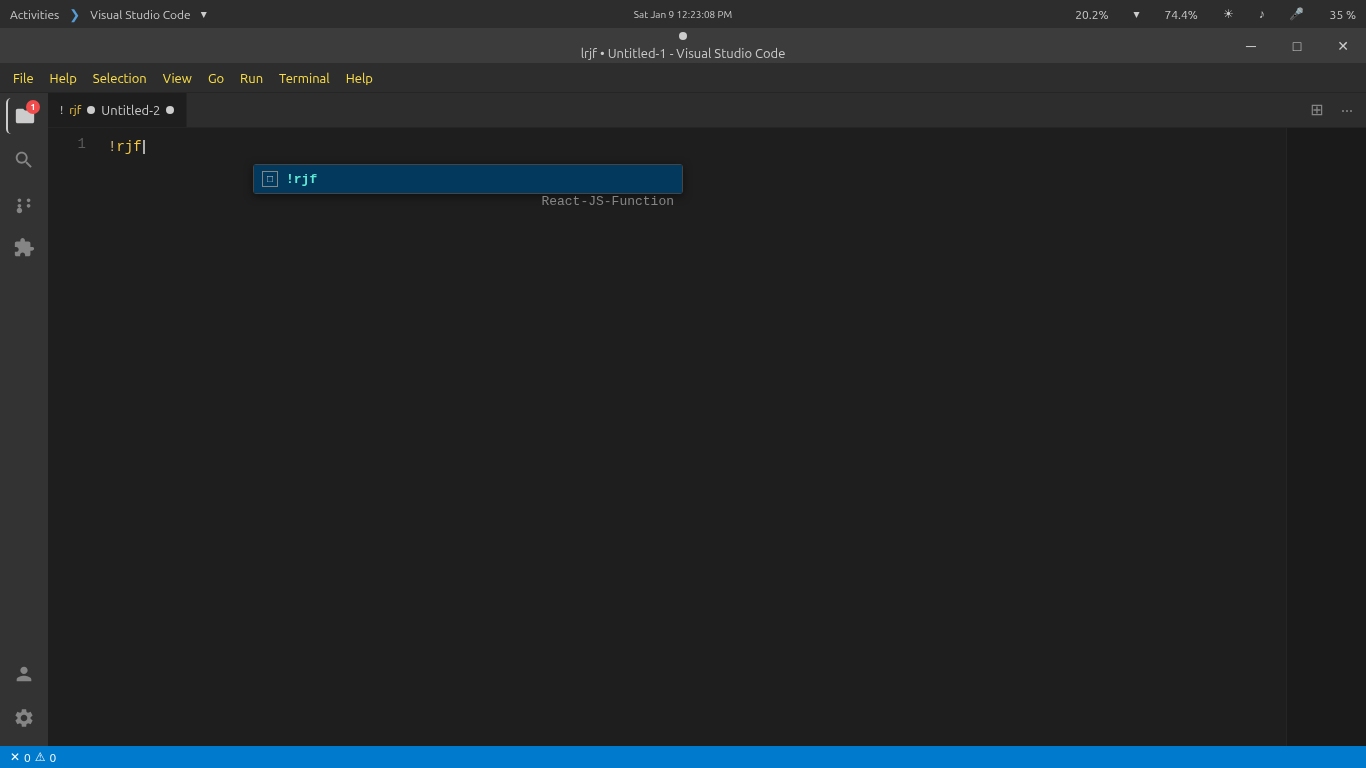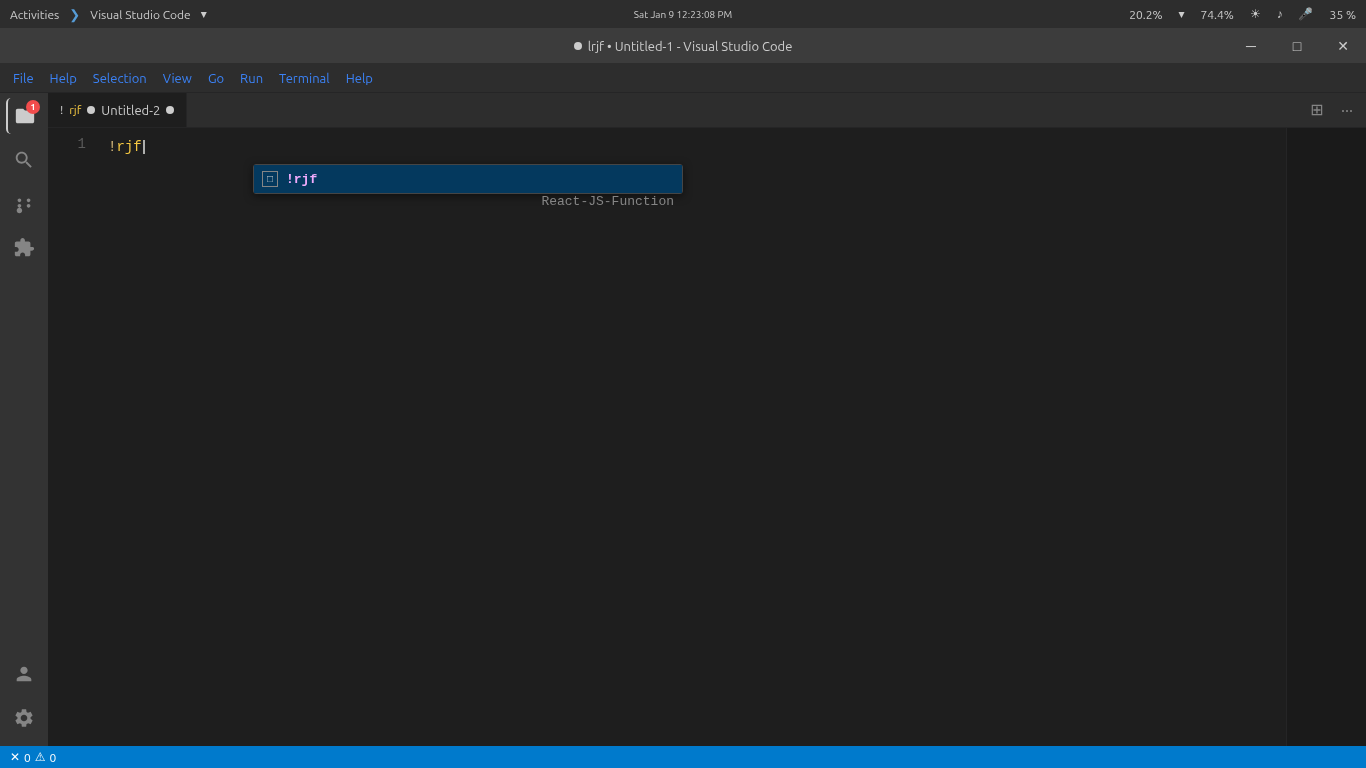--- a/index.html
+++ b/index.html
@@ -33,21 +33,21 @@
     }
     .system-bar-center {
       position: absolute;
       left: 50%;
       transform: translateX(-50%);
       font-size: 10px;
     }
     .system-bar-right {
       display: flex;
       align-items: center;
-      gap: 16px;
+      gap: 25px;
       font-size: 12px;
     }
     .activities-btn {
       color: #cccccc;
       font-size: 12px;
     }
     .vscode-title-bar-icon {
       color: #569cd6;
       font-size: 13px;
     }
@@ -60,20 +60,21 @@
       align-items: center;
       justify-content: center;
       position: relative;
     }
     .title-bar-text {
       font-size: 13px;
       color: #cccccc;
       display: flex;
       align-items: center;
       gap: 6px;
+      flex-direction: column;
     }
     .title-dot {
       width: 8px;
       height: 8px;
       background: #cccccc;
       border-radius: 50%;
       display: inline-block;
     }
     .title-bar-controls {
       position: absolute;
@@ -98,21 +99,21 @@
     .menu-bar {
       background: #2d2d2d;
       height: 30px;
       display: flex;
       align-items: center;
       padding: 0 5px;
       border-bottom: 1px solid #252526;
     }
     .menu-item {
       padding: 4px 8px;
-      color: #3b82f6;
+      color: #fde047;
       font-size: 13px;
       cursor: pointer;
       border-radius: 3px;
     }
 
     
     .main-layout {
       display: flex;
       flex: 1;
       overflow: hidden;
@@ -299,21 +300,21 @@
       font-size: 10px;
       display: flex;
       align-items: center;
       justify-content: center;
     }
     .autocomplete-text {
       font-family: 'Courier New', Courier, monospace;
       font-size: 13px;
     }
     .autocomplete-text .match {
-      color: #f0abfc;
+      color: #5eead4;
       font-weight: bold;
     }
     .autocomplete-description {
       margin-left: auto;
       color: #858585;
       font-family: 'Courier New', Courier, monospace;
       font-size: 13px;
       margin-top: 44px;
     }
     .minimap {

